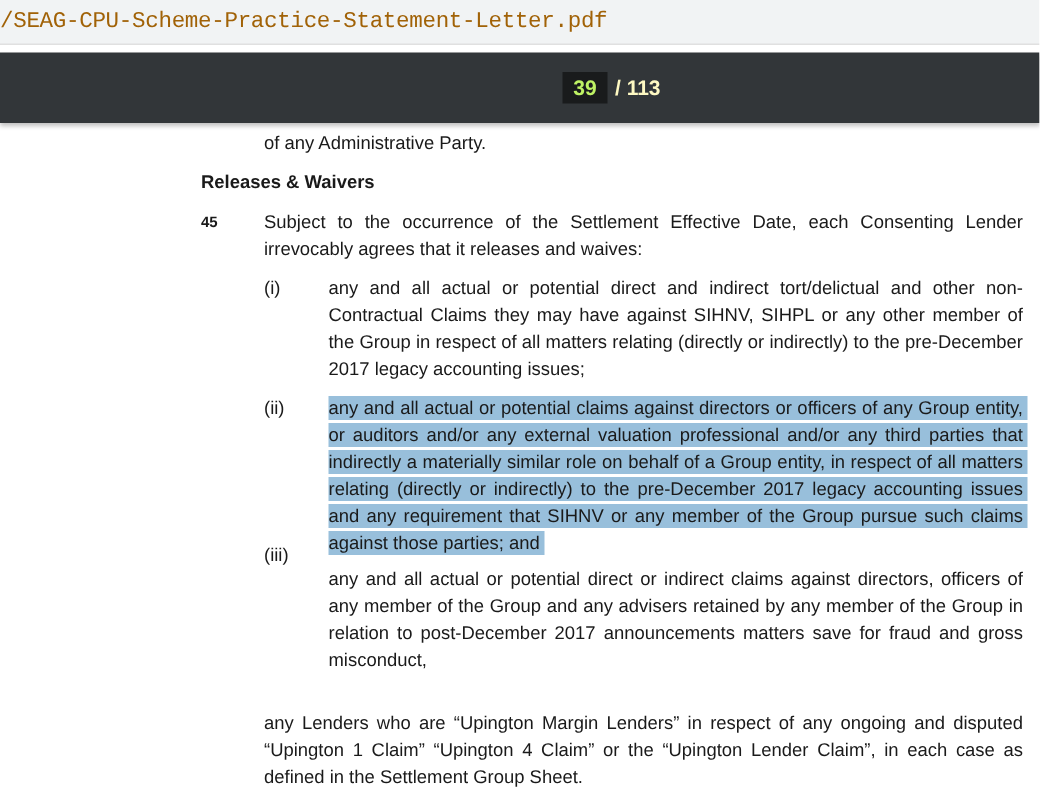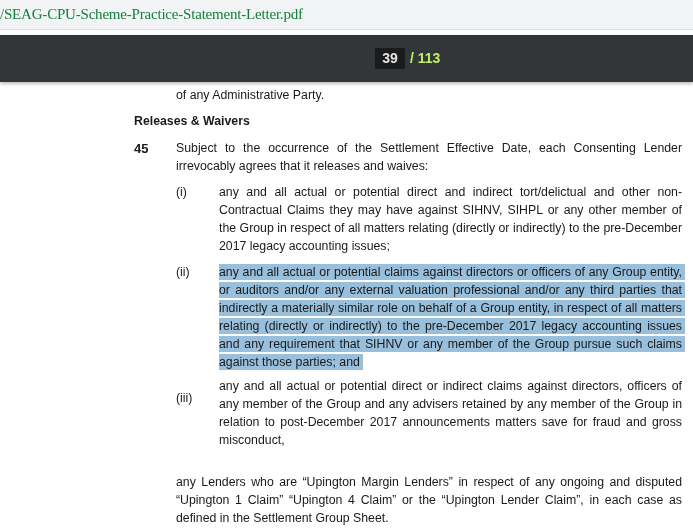--- a/index.html
+++ b/index.html
@@ -7,48 +7,48 @@
     width:693px; height:528px; overflow:hidden; position:relative;
     background:#ffffff;
     font-family:"Liberation Sans", sans-serif;
   }
   .urlbar {
     position:absolute; left:0; top:0; width:693px; height:30px;
     background:#f1f3f4; border-bottom:1px solid #e0e0e0;
     box-sizing:border-box;
   }
   .url-text {
-    position:absolute; left:0; top:6px; font-size:15px; color:#15803d;
-    font-family:Liberation Serif, serif; letter-spacing:-0.2px;
+    position:absolute; left:0; top:6px; font-size:15px; color:#a16207;
+    font-family:Liberation Mono, monospace; letter-spacing:-0.2px;
     white-space:nowrap;
   }
   .gap { position:absolute; left:0; top:30px; width:693px; height:5px; background:#ffffff; }
   .toolbar {
     position:absolute; left:0; top:35px; width:693px; height:47px;
     background:#323639; box-shadow:0 2px 3px rgba(0,0,0,0.25);
     z-index:5;
   }
   .page-input {
     position:absolute; left:375px; top:13px; width:30px; height:21px;
-    background:#191b1c; color:#e5e5e5; font-size:14px; font-weight:bold;
+    background:#191b1c; color:#bef264; font-size:14px; font-weight:bold;
     text-align:center; line-height:21px; border:none; padding:0;
     font-family:"Liberation Sans", sans-serif;
   }
   .page-total {
-    position:absolute; left:410px; top:14px; color:#bef264; font-size:14px; font-weight:bold;
+    position:absolute; left:410px; top:14px; color:#fef9c3; font-size:14px; font-weight:bold;
     line-height:19px;
   }
   .doc {
     position:absolute; left:0; top:82px; width:693px; height:446px;
     color:#1a1a1a; font-size:12.3px; line-height:17.4px;
   }
   .line { position:absolute; white-space:nowrap; }
   .just { position:absolute; text-align:justify; text-align-last:justify; white-space:normal; }
   .heading { font-weight:bold; }
-  .num { position:absolute; font-weight:bold; font-size:13px; }
+  .num { position:absolute; font-weight:bold; font-size:10px; }
   .roman { position:absolute; }
   .hl-line { position:absolute; background:#98bfdb; height:16px; }
   b { font-weight:bold; }
 </style>
 </head>
 <body>
 
 <div class="urlbar">
   <span class="url-text">/SEAG-CPU-Scheme-Practice-Statement-Letter.pdf</span>
 </div>
@@ -83,21 +83,21 @@
   <div class="hl-line" style="left:219px; top:272px; width:144px;"></div>
 
   <div class="roman" style="left:176px; top:182px;">(ii)</div>
   <div class="just" style="left:219px; top:182px; width:463px;">any and all actual or potential claims against directors or officers of any Group entity,</div>
   <div class="just" style="left:219px; top:200px; width:463px;">or auditors and/or any external valuation professional and/or any third parties that</div>
   <div class="just" style="left:219px; top:218px; width:463px;">indirectly a materially similar role on behalf of a Group entity, in respect of all matters</div>
   <div class="just" style="left:219px; top:236px; width:463px;">relating (directly or indirectly) to the pre-December 2017 legacy accounting issues</div>
   <div class="just" style="left:219px; top:254px; width:463px;">and any requirement that SIHNV or any member of the Group pursue such claims</div>
   <div class="line" style="left:219px; top:272px;">against those parties; and</div>
 
-  <div class="roman" style="left:176px; top:308px;text-align:right;">(iii)</div>
+  <div class="roman" style="left:176px; top:280px;text-align:right;">(iii)</div>
   <div class="just" style="left:219px; top:296px; width:463px;">any and all actual or potential direct or indirect claims against directors, officers of</div>
   <div class="just" style="left:219px; top:314px; width:463px;">any member of the Group and any advisers retained by any member of the Group in</div>
   <div class="just" style="left:219px; top:332px; width:463px;">relation to post-December 2017 announcements matters save for fraud and gross</div>
   <div class="line" style="left:219px; top:350px;">misconduct,</div>
 
   <div class="just" style="left:176px; top:392px; width:506px;">any Lenders who are “Upington Margin Lenders” in respect of any ongoing and disputed</div>
   <div class="just" style="left:176px; top:410px; width:506px;">“Upington 1 Claim” “Upington 4 Claim” or the “Upington Lender Claim”, in each case as</div>
   <div class="line" style="left:176px; top:428px;">defined in the Settlement Group Sheet.</div>
 </div>
 

